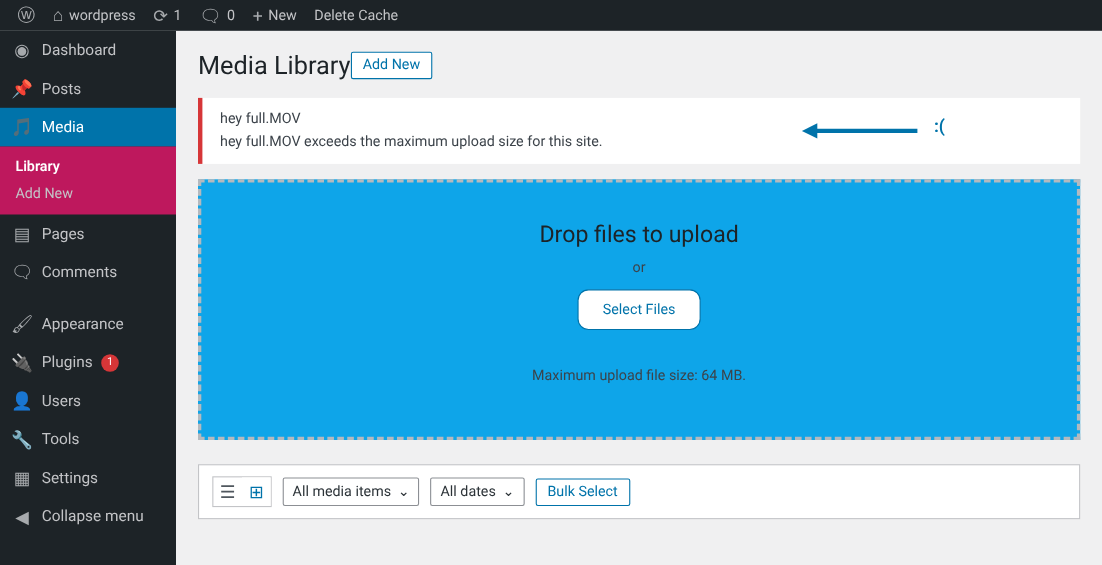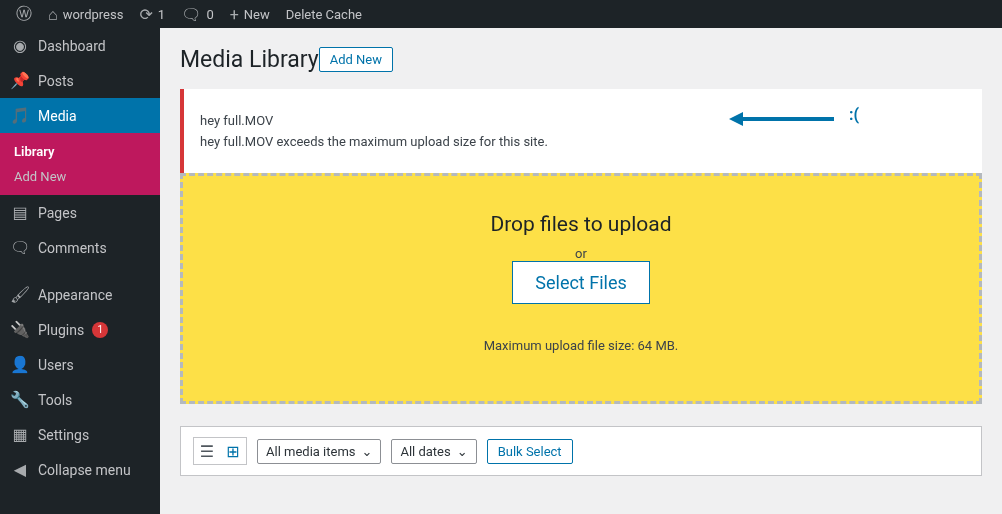--- a/index.html
+++ b/index.html
@@ -15,28 +15,28 @@
 .menu-item.current .ico { color: #fff; }
 .menu-item.current::after { content: ""; position: absolute; right: -8px; top: 50%; margin-top: -8px; border: 8px solid transparent; border-right-color: #f0f0f1; }
 .submenu { background: #be185d; padding: 6px 0; }
 .submenu .sub { padding: 5px 10px 5px 14px; font-size: 13px; cursor: pointer; color: #c3c4c7; }
 .submenu .sub.current { color: #fff; font-weight: 600; }
 .badge { background: #d63638; color: #fff; border-radius: 50%; width: 16px; height: 16px; font-size: 10px; display: inline-flex; align-items: center; justify-content: center; }
 .content { flex: 1; padding: 18px 20px; overflow: auto; }
 .heading { display: flex; align-items: center; margin-bottom: 16px; }
 .heading h1 { font-size: 23px; font-weight: 400; color: #1d2327; }
 .btn-outline { border: 1px solid #0073aa; color: #0073aa; background: #fff; padding: 4px 10px; font-size: 13px; border-radius: 2px; cursor: pointer; }
-.error-box { background: #fff; border-left: 4px solid #d63638; padding: 24px 16px; position: relative; font-size: 13px; color: #3c434a; }
+.error-box { background: #fff; border-left: 4px solid #d63638; padding: 12px 16px; margin-bottom: 14px; position: relative; font-size: 13px; color: #3c434a; }
 .error-box .fn { margin-bottom: 6px; }
 .arrow { position: absolute; left: 545px; top: 20px; }
 .sad { position: absolute; left: 665px; top: 16px; color: #0073aa; font-weight: bold; font-size: 16px; }
-.dropzone { border: 3px dashed #b4b9be; background: #fde047; padding: 36px 0 48px; text-align: center; margin-bottom: 22px; }
+.dropzone { border: 3px dashed #b4b9be; background: #0ea5e9; padding: 36px 0 48px; text-align: center; margin-bottom: 22px; }
 .dropzone h2 { font-size: 21px; font-weight: 400; color: #1d2327; margin-bottom: 10px; }
-.dropzone .or { color: #3c434a; font-size: 13px; }
-.select-btn { border: 1px solid #0073aa; color: #0073aa; background: #fff; padding: 10px 22px; font-size: 18px; border-radius: 0; cursor: pointer; }
+.dropzone .or { color: #3c434a; font-size: 13px; margin-bottom: 12px; }
+.select-btn { border: 1px solid #0073aa; color: #0073aa; background: #fff; padding: 10px 22px; font-size: 13px; border-radius: 10px; cursor: pointer; }
 .maxsize { margin-top: 34px; font-size: 13px; color: #3c434a; }
 .filter-bar { background: #fff; padding: 10px 12px; display: flex; align-items: center; gap: 10px; border: 1px solid #c3c4c7; }
 .view-toggle { display: flex; border: 1px solid #c3c4c7; }
 .view-toggle span { width: 26px; height: 26px; display: flex; align-items: center; justify-content: center; cursor: pointer; color: #50575e; }
 .view-toggle span.active { background: #fff; color: #0073aa; }
 .select-ctrl { border: 1px solid #8c8f94; padding: 4px 8px; font-size: 13px; color: #2c3338; border-radius: 2px; cursor: pointer; background: #fff; display: flex; align-items: center; gap: 6px; }
 </style>
 </head>
 <body>
 

